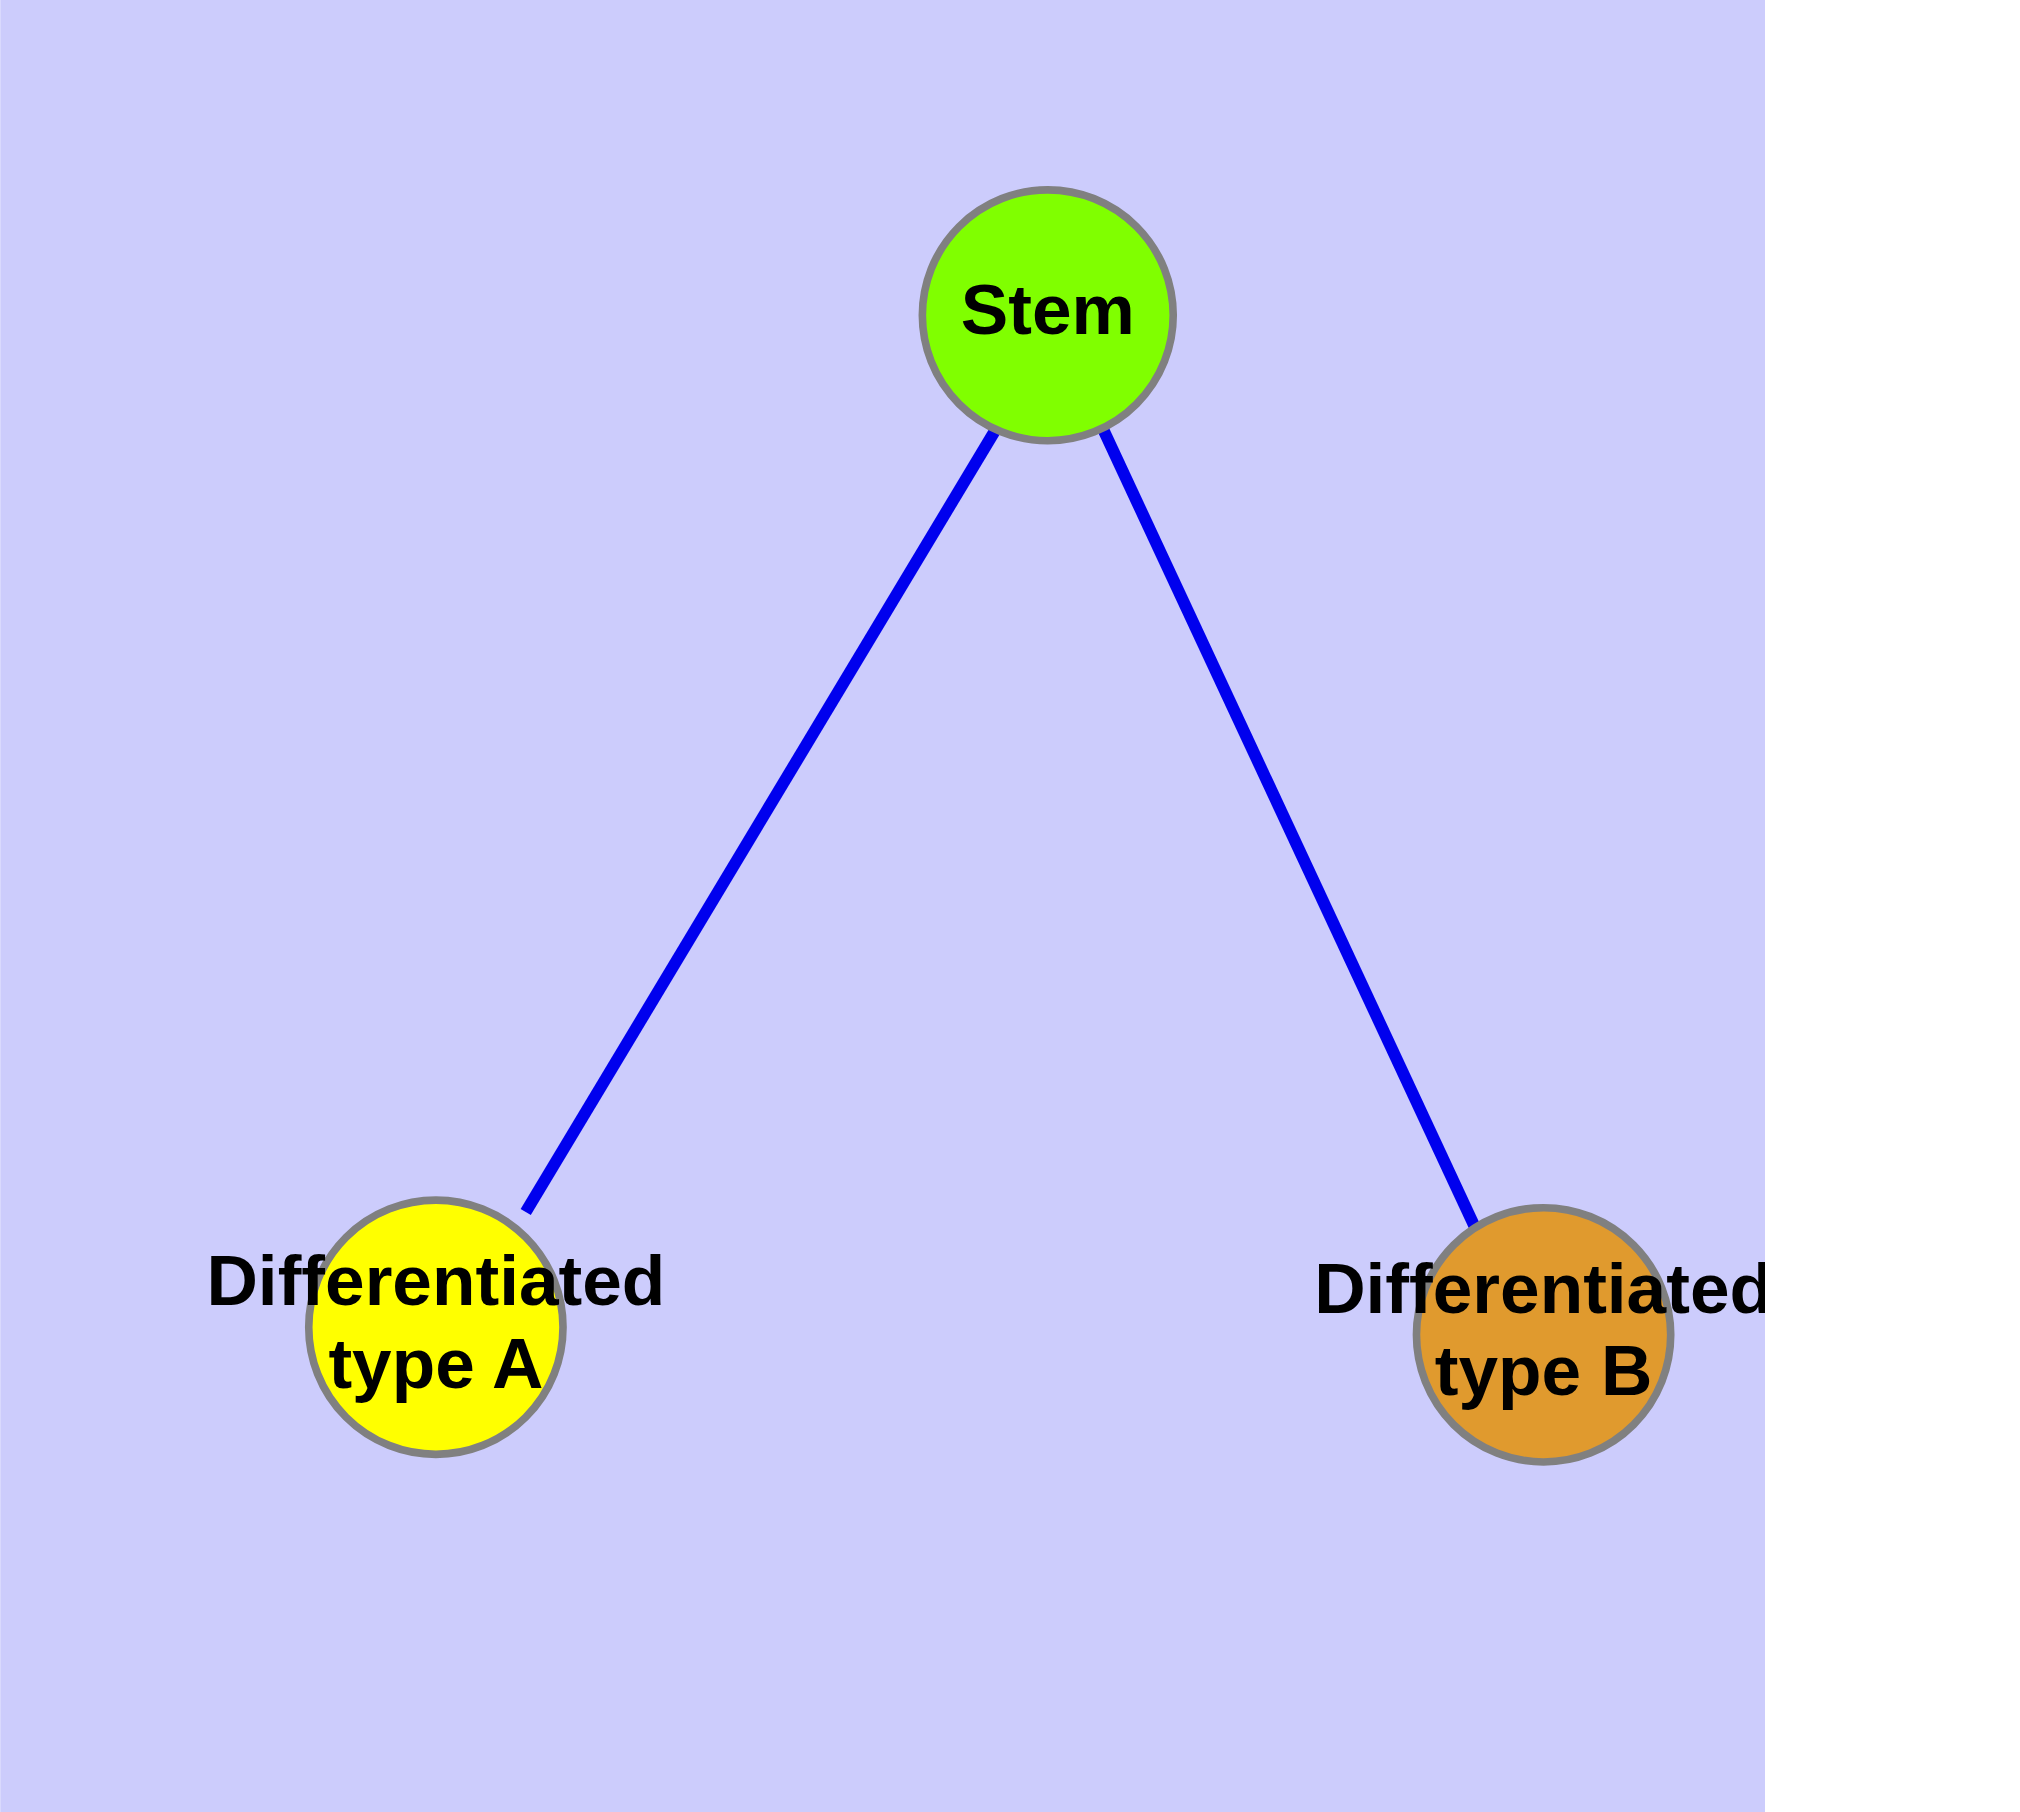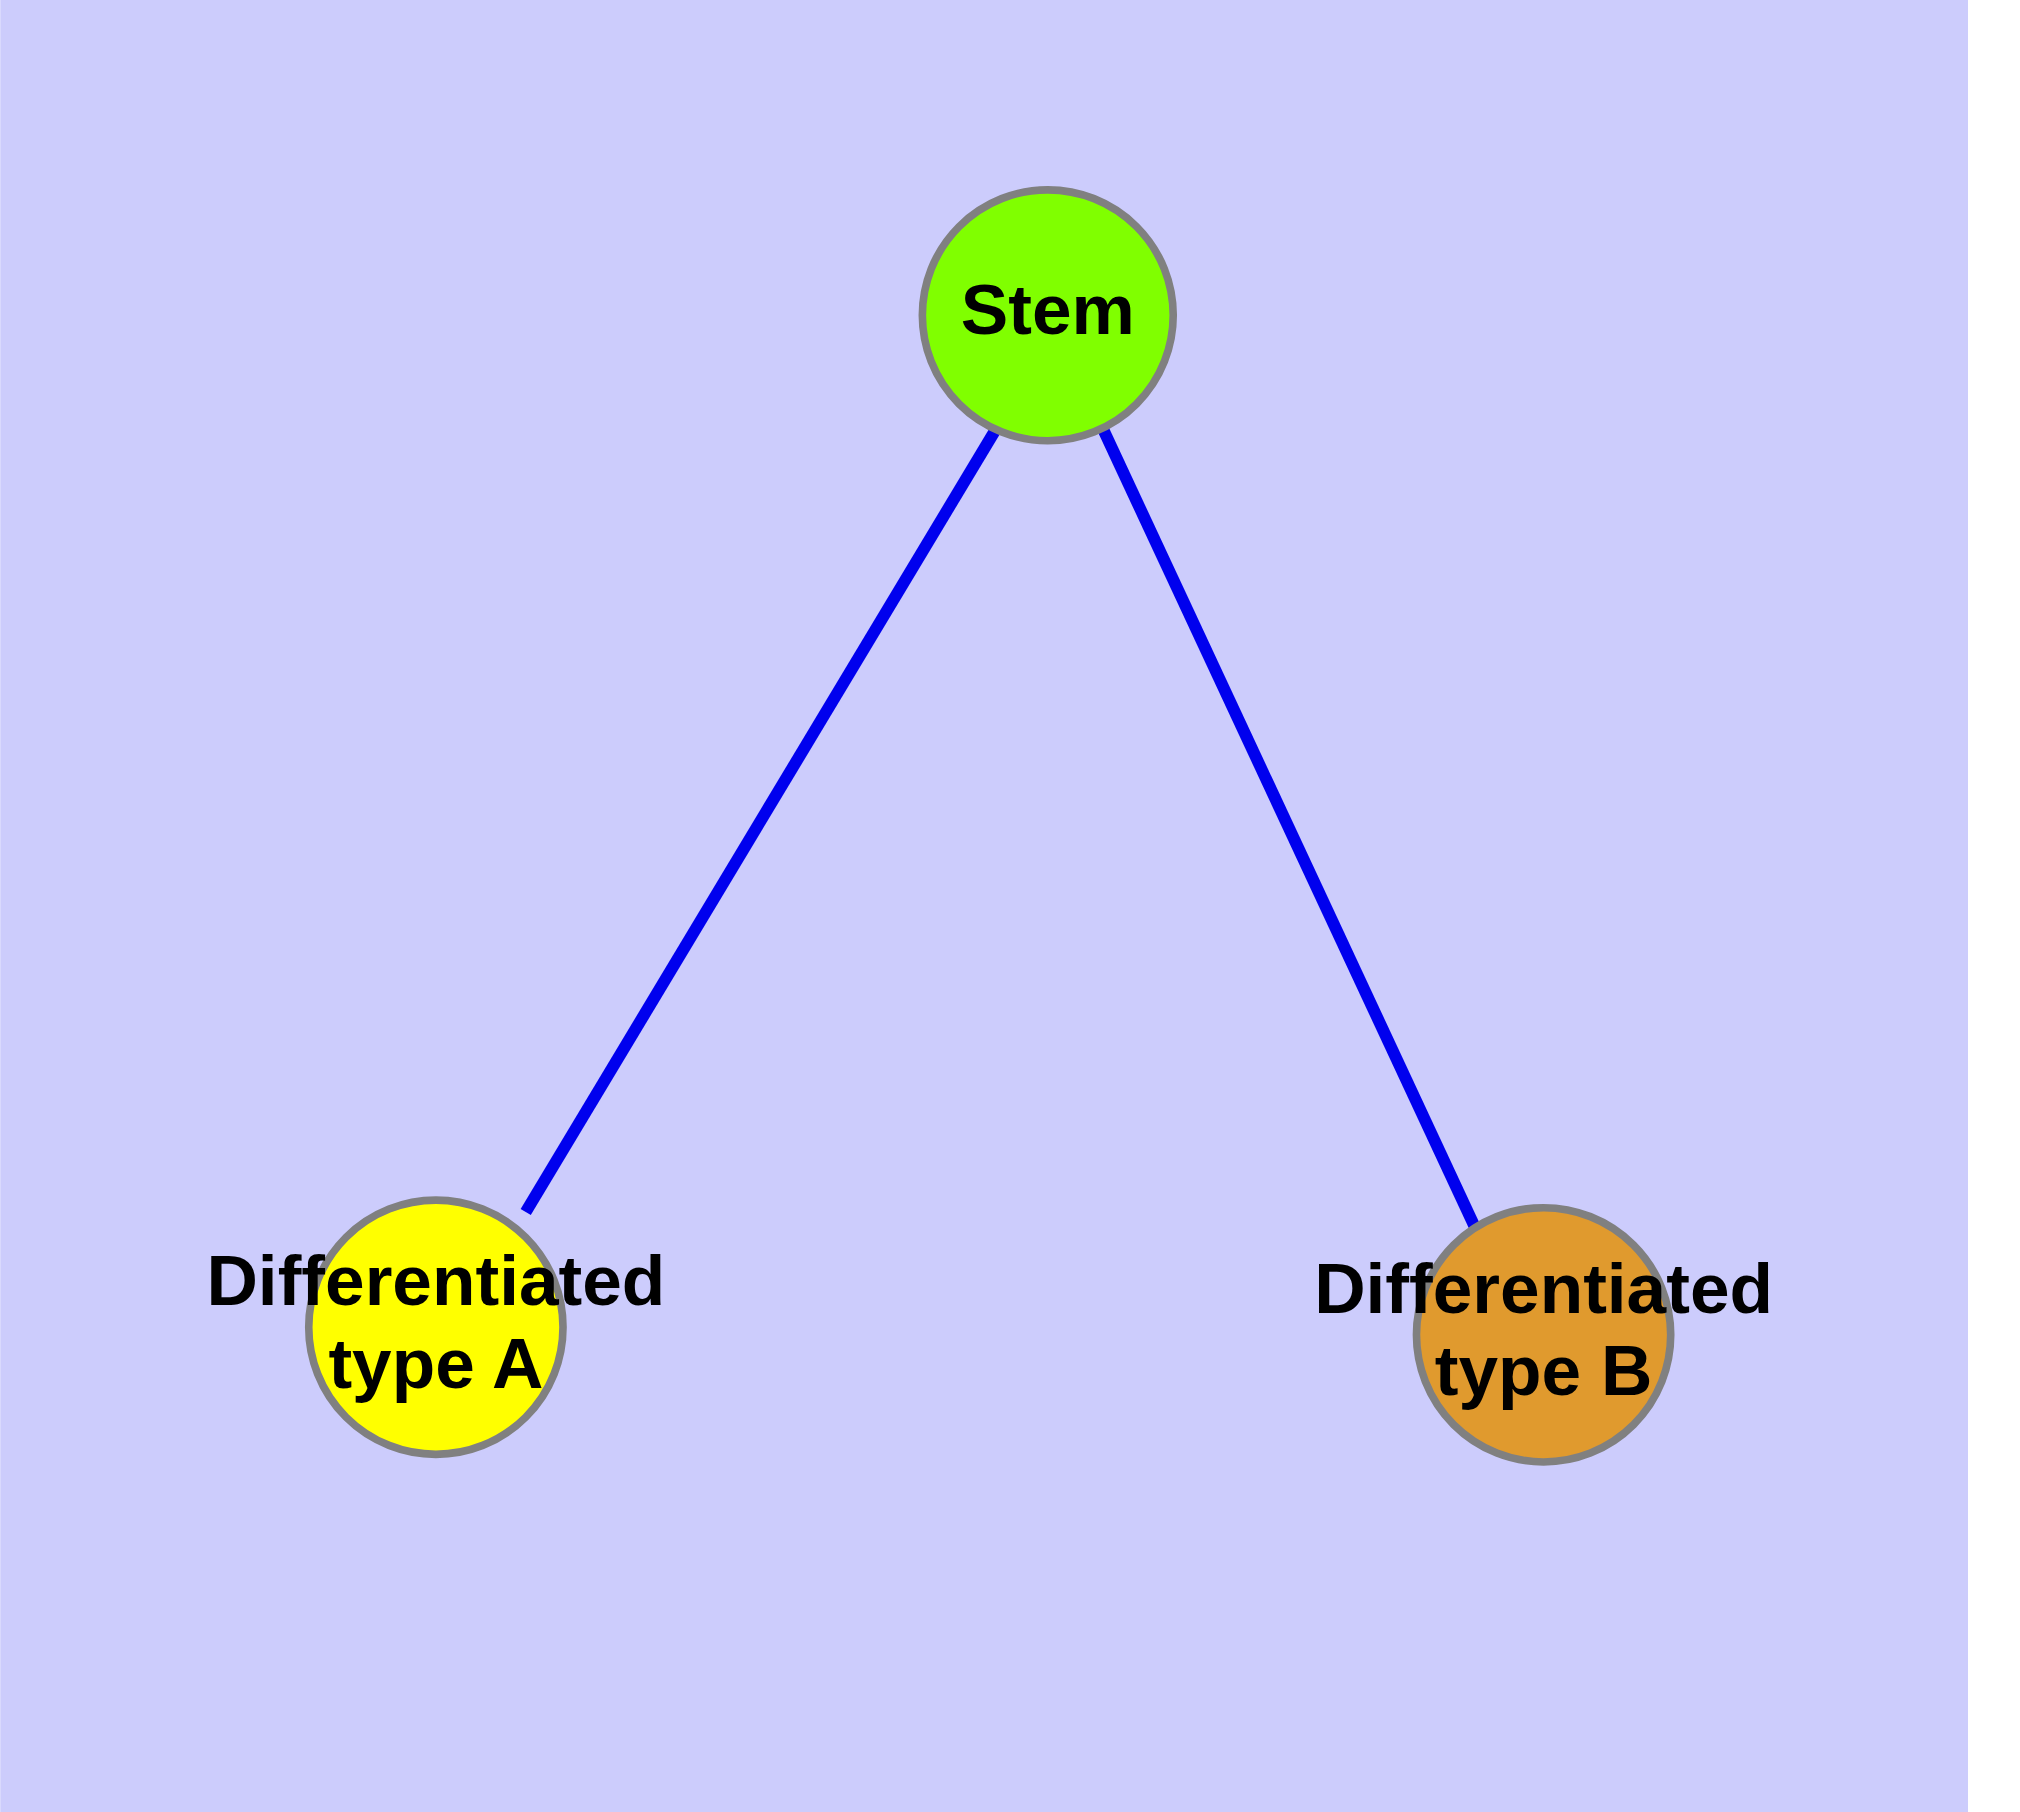--- a/index.html
+++ b/index.html
@@ -26,21 +26,21 @@
     font-family: "Liberation Sans", sans-serif;
     font-weight: bold;
     fill: #000000;
     text-anchor: middle;
     dominant-baseline: middle;
   }
 </style>
 </head>
 <body>
 
-<div id="canvas" style="width: 1968px; height: 1812px;">
+<div id="canvas" style="width: 1765px; height: 1812px;">
   <svg id="graph-svg" viewBox="0 0 2384 2138" xmlns="http://www.w3.org/2000/svg" style="width: 2021px; height: 1812px;">
     <rect id="bg-rect" x="0" y="0" width="2384" height="2138" fill="#ccccfc"></rect>
     <g id="edges-layer">
         <line x1="1175" y1="506" x2="620" y2="1430" stroke="#0000ee" stroke-width="14" stroke-linecap="butt"></line>
         <line x1="1302" y1="508" x2="1740" y2="1448" stroke="#0000ee" stroke-width="14" stroke-linecap="butt"></line>
       </g>
     <g id="nodes-layer">
         <circle cx="1236" cy="372" r="148" fill="#80ff00" stroke="#808080" stroke-width="9"></circle>
         <circle cx="514" cy="1566" r="150" fill="#ffff00" stroke="#808080" stroke-width="9"></circle>
         <circle cx="1821" cy="1575" r="150" fill="#e09a2e" stroke="#808080" stroke-width="9"></circle>

